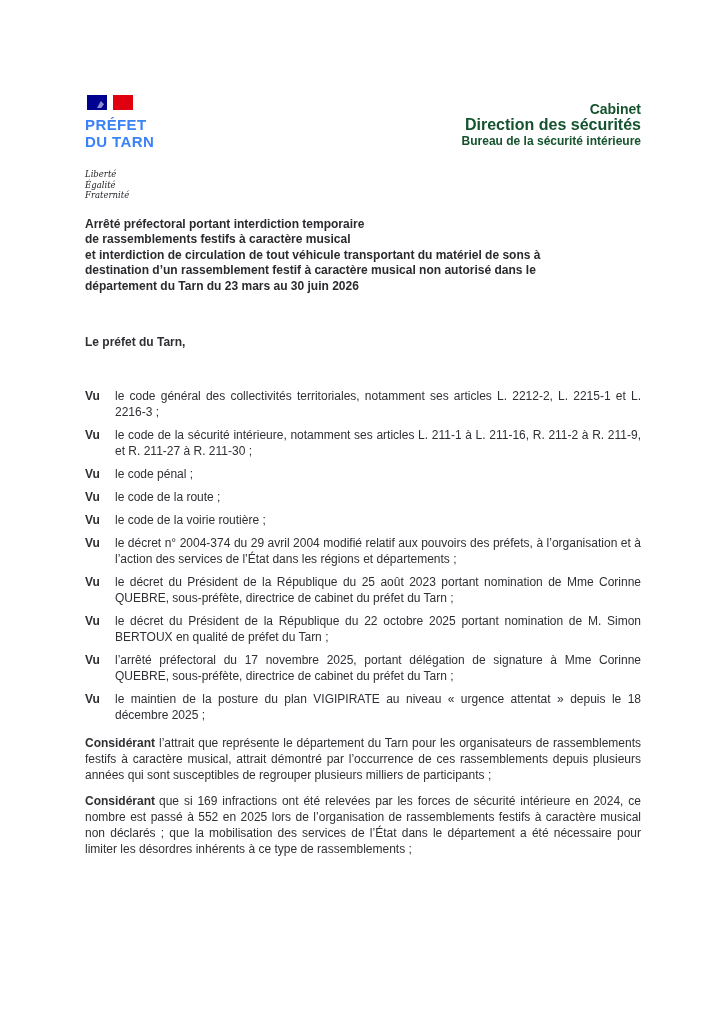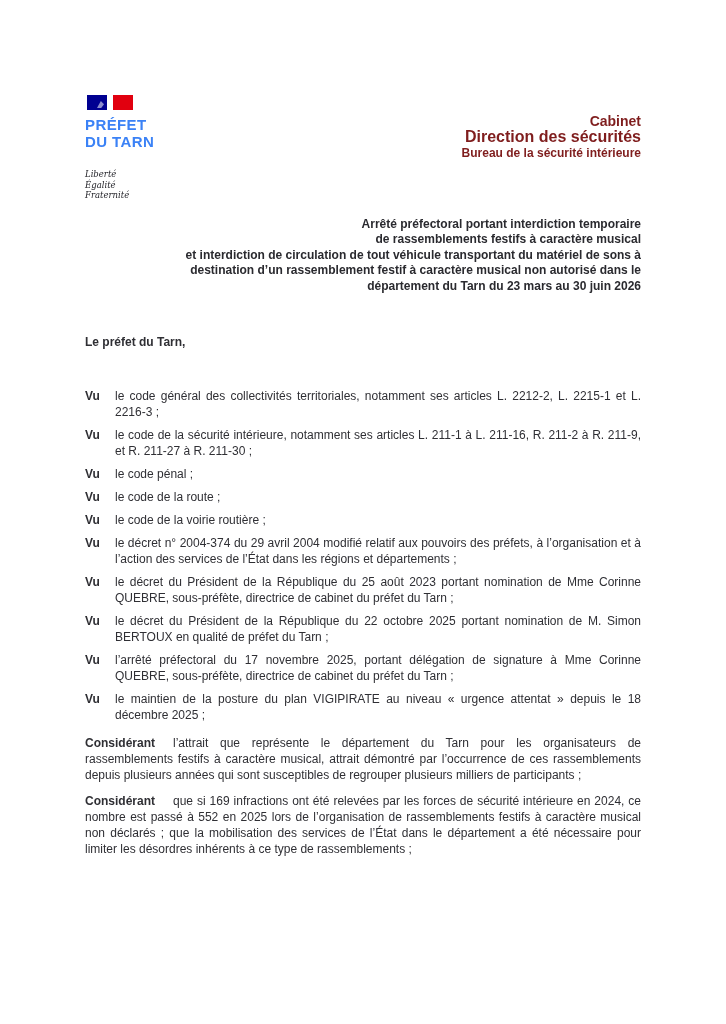--- a/index.html
+++ b/index.html
@@ -66,32 +66,32 @@
     font-family: "DejaVu Serif", serif;
     font-style: italic;
     font-size: 8.5px;
     line-height: 10.5px;
     color: #1e1e24;
   }
 
   .office-block {
     text-align: right;
     font-weight: bold;
-    color: #7f1d1d;
-    margin-top: 18px;
+    color: #14532d;
+    margin-top: 6px;
   }
   .office-line { line-height: 16px; }
   .office-line:nth-child(1) { font-size: 14px; }
   .office-line:nth-child(2) { font-size: 16px; }
   .office-line:nth-child(3) { font-size: 12px; }
 
   
   .doc-title {
     margin: 16px 0 0 0;
-    text-align: right;
+    text-align: left;
     font-weight: bold;
     font-size: 12px;
     line-height: 15.5px;
     color: #2a2a2f;
   }
   .title-line { white-space: nowrap; }
 
   
   .salutation {
     margin: 40px 0 0 0;
@@ -128,21 +128,21 @@
     gap: 10px;
   }
   .considerant {
     margin: 0;
     font-size: 12px;
     line-height: 16px;
     text-align: justify;
   }
   .considerant-label {
     font-weight: bold;
-    margin-right: 18px;
+    margin-right: 4px;
   }
 </style>
 </head>
 <body>
 
 <div class="page">
 
   <header class="letterhead">
     <div class="logo-block">
       <div class="flag">

